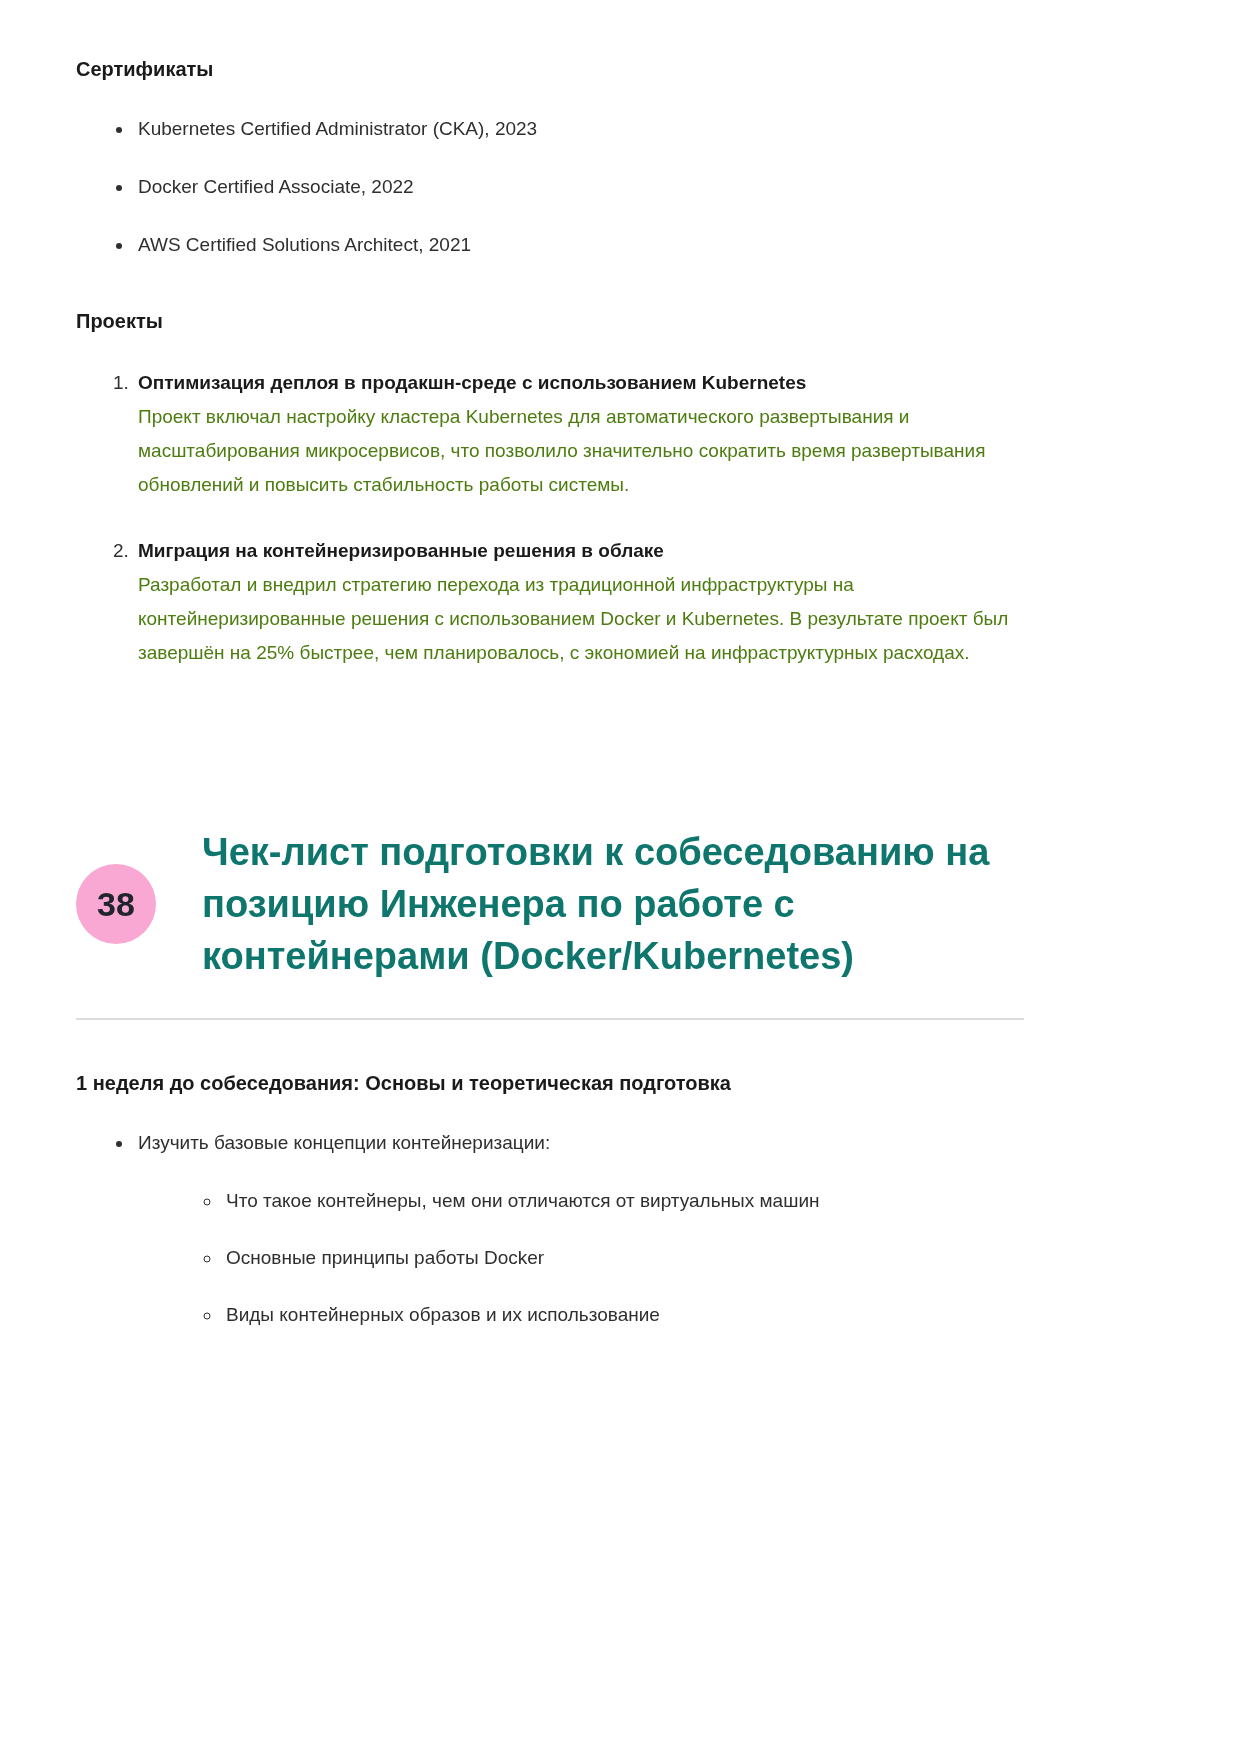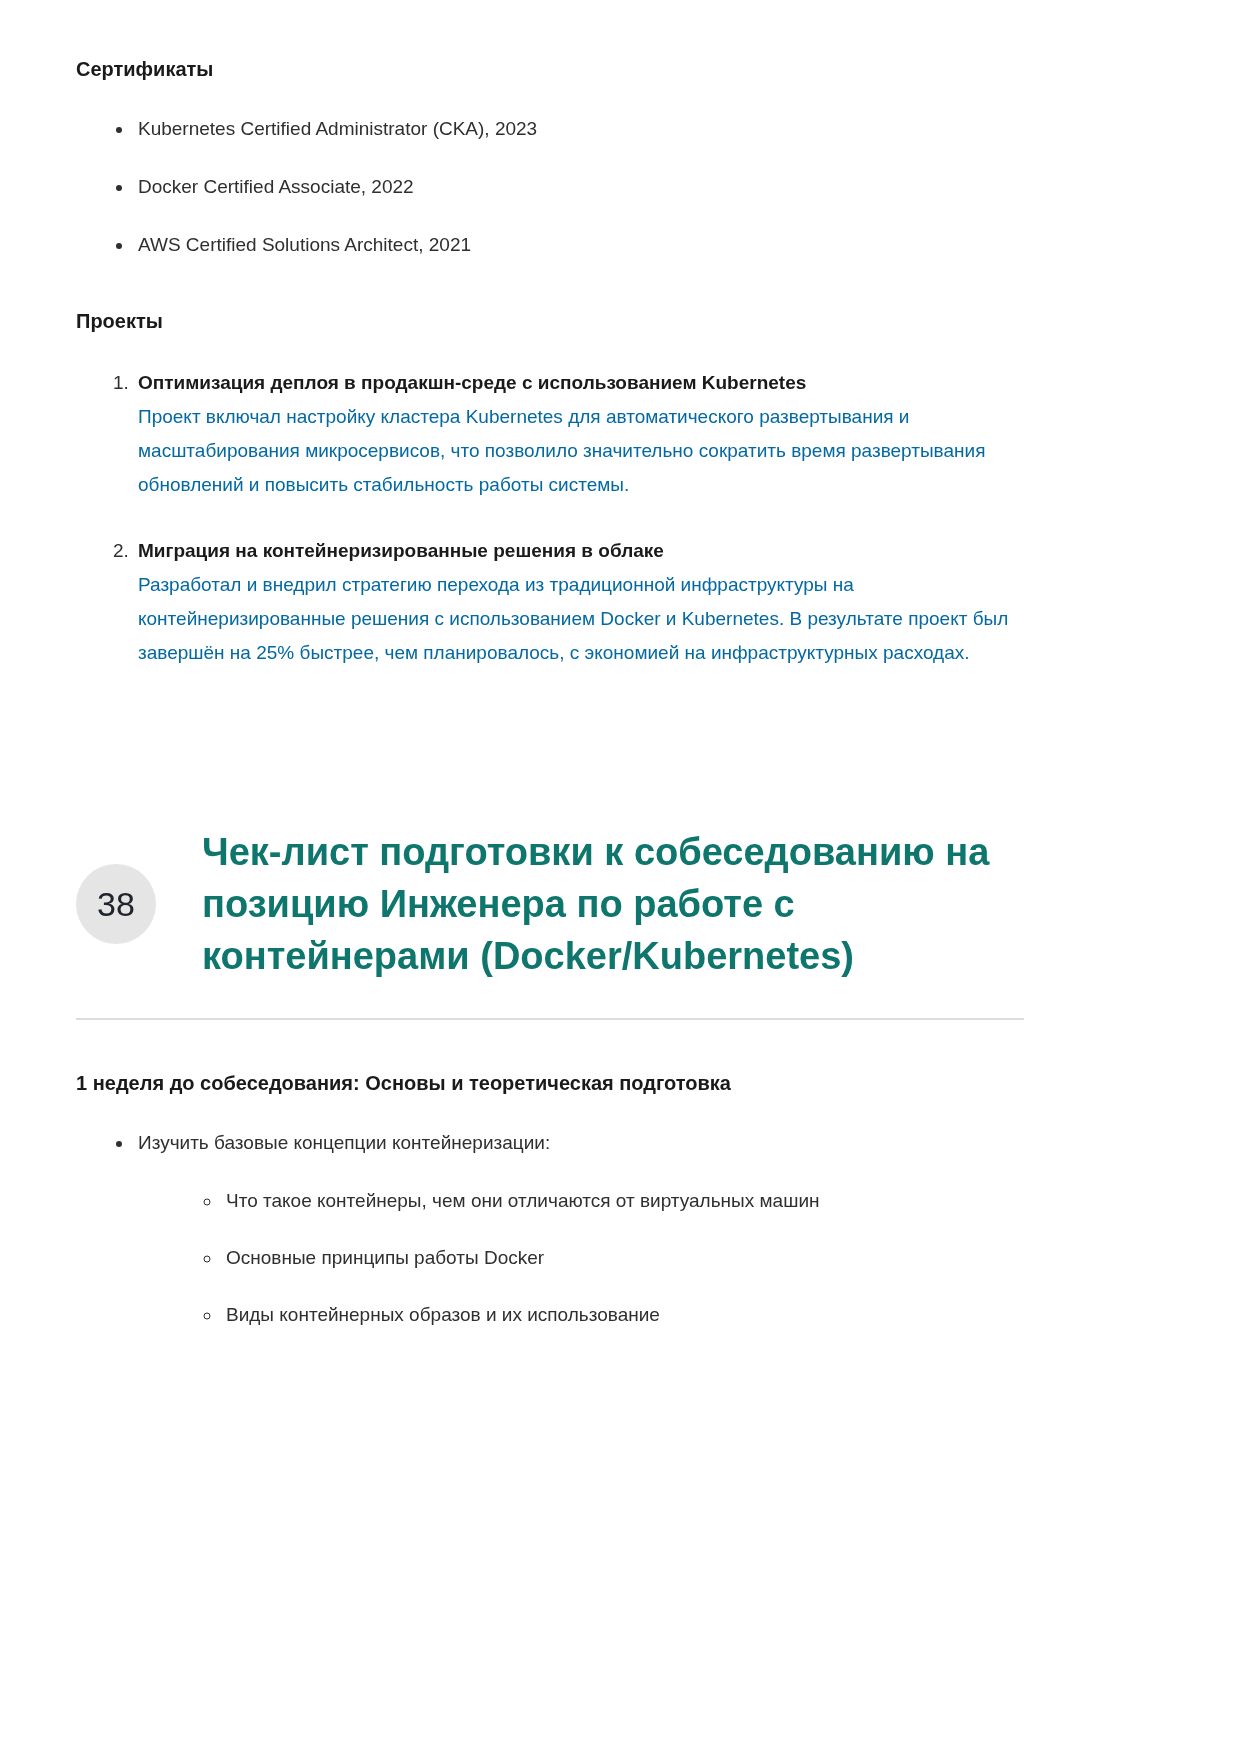--- a/index.html
+++ b/index.html
@@ -51,41 +51,41 @@
     margin-bottom: 32px;
     padding-left: 4px;
   }
   ol.num > li:last-child { margin-bottom: 0; }
   .proj-title {
     font-weight: 700;
     color: #1a1a1a;
   }
   .proj-desc {
     font-weight: 400;
-    color: #0369a1;
+    color: #4d7c0f;
   }
 
   
   .chapter { margin-top: 156px; }
   .chapter-header {
     display: flex;
     align-items: center;
     gap: 46px;
   }
   .badge {
     flex: 0 0 auto;
     width: 80px;
     height: 80px;
     border-radius: 50%;
-    background: #e5e5e5;
+    background: #f9a8d4;
     display: flex;
     align-items: center;
     justify-content: center;
     font-size: 34px;
-    font-weight: 400;
+    font-weight: 700;
     color: #20242c;
   }
   .chapter-title {
     font-size: 38px;
     line-height: 52px;
     font-weight: 700;
     color: #0f766e;
     max-width: 800px;
   }
   .rule {

